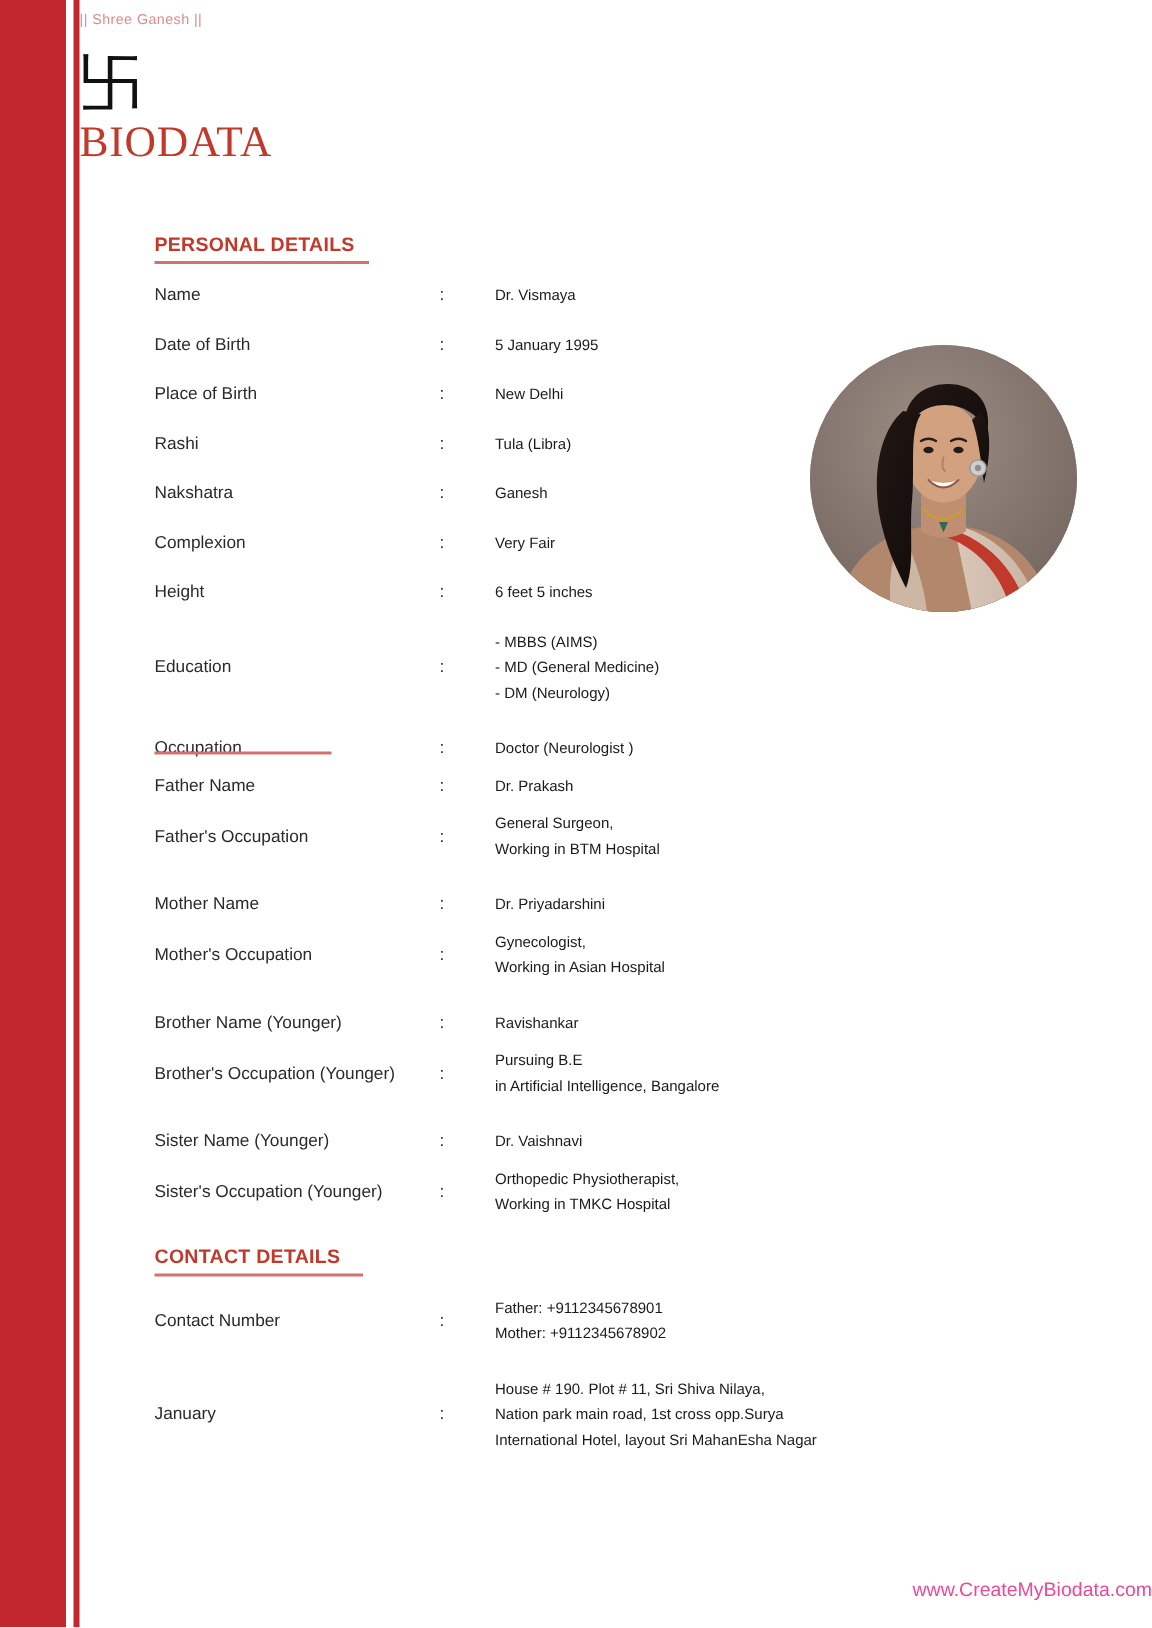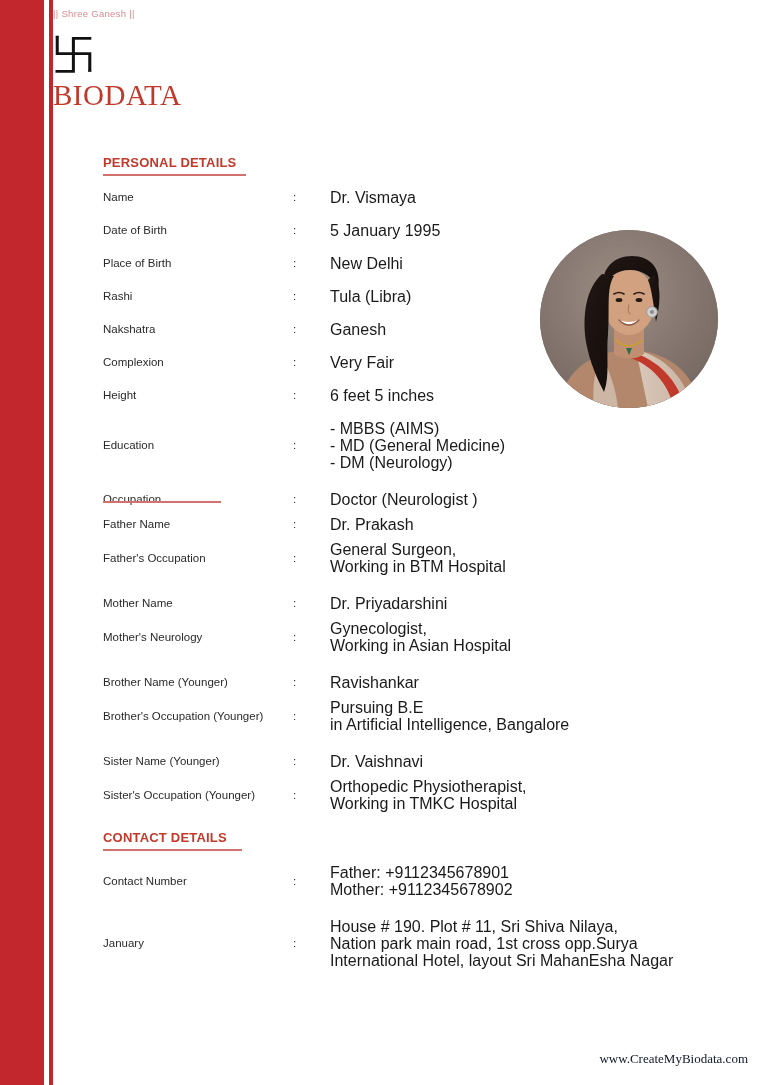--- a/index.html
+++ b/index.html
@@ -114,36 +114,35 @@
     white-space: nowrap;
   }
   .row .colon {
     width: 37px;
     flex: 0 0 37px;
     font-size: 11.5px;
     color: #2a2a2a;
     line-height: 15px;
   }
   .row .value {
-    font-size: 16px;
+    font-size: 10px;
     color: #1a1a1a;
     line-height: 17px;
     white-space: pre-line;
   }
   .row.gap { margin-bottom: 16px; }
   .row.gap-lg { margin-bottom: 20px; }
 
   
   .footer {
     position: absolute;
-    right: 20px;
+    right: 0;
     bottom: 18px;
     font-size: 13px;
-    color: #0f172a;
-    font-family: Liberation Serif, serif;
+    color: #ec4899;
   }
 </style>
 </head>
 <body>
 
 <div id="page">
 
   <div class="stripe-thick"></div>
   <div class="stripe-thin"></div>
 
@@ -274,21 +273,21 @@
         <div class="colon">:</div>
         <div class="value">General Surgeon,
 Working in BTM Hospital</div>
       </div>
       <div class="row">
         <div class="label">Mother Name</div>
         <div class="colon">:</div>
         <div class="value">Dr. Priyadarshini</div>
       </div>
       <div class="row gap-lg">
-        <div class="label">Mother's Neurology</div>
+        <div class="label">Mother's Occupation</div>
         <div class="colon">:</div>
         <div class="value">Gynecologist,
 Working in Asian Hospital</div>
       </div>
       <div class="row">
         <div class="label">Brother Name (Younger)</div>
         <div class="colon">:</div>
         <div class="value">Ravishankar</div>
       </div>
       <div class="row gap-lg">

